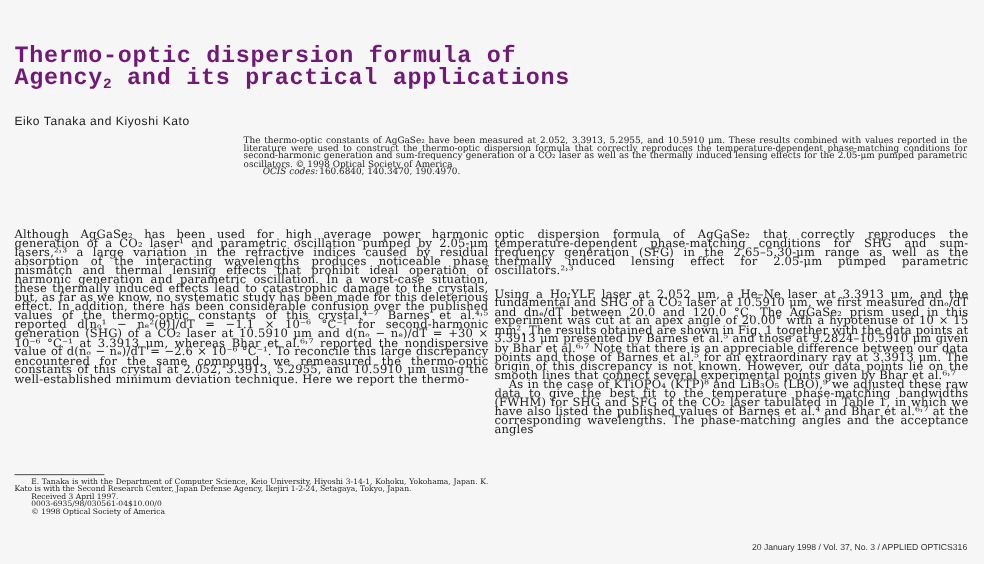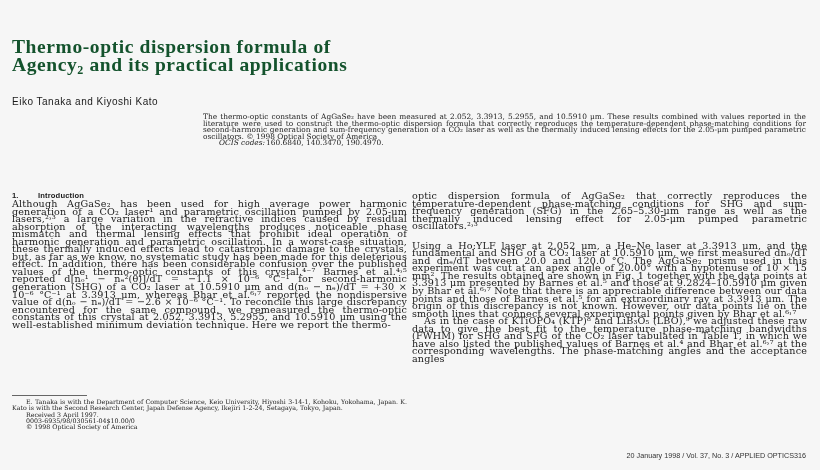--- a/index.html
+++ b/index.html
@@ -4,22 +4,22 @@
 <style>
   html, body { margin: 0; padding: 0; }
   body {
     width: 820px; height: 470px; overflow: hidden;
     background: #f6f6f6; color: #1a1a1a;
     font-family: "DejaVu Serif", serif;
     position: relative;
   }
   .title {
     position: absolute; left: 12px; top: 38px;
-    font-family: Liberation Serif, serif; font-weight: bold;
-    font-size: 19.5px; line-height: 18px; letter-spacing: 0.6px; color: #14532d;
+    font-family: Liberation Mono, monospace; font-weight: bold;
+    font-size: 19.5px; line-height: 18px; letter-spacing: 0.6px; color: #701a75;
     margin: 0;
   }
   .title sub { font-size: 12px; vertical-align: -3px; line-height: 0; }
   .authors {
     position: absolute; left: 12px; top: 96px;
     font-family: "Liberation Sans", sans-serif; font-size: 10px; letter-spacing: 0.5px;
   }
   .abstract {
     position: absolute; left: 203px; top: 114px; width: 603px;
     font-size: 7.4px; line-height: 6.6px; text-align: justify; color: #222;
@@ -68,23 +68,20 @@
 <div class="authors">Eiko Tanaka and Kiyoshi Kato</div>
 
 <div class="abstract">
   <span>The thermo-optic constants of AgGaSe₂ have been measured at 2.052, 3.3913, 5.2955, and 10.5910 μm. These results combined with values reported in the literature were used to construct the thermo-optic dispersion formula that correctly reproduces the temperature-dependent phase-matching conditions for second-harmonic generation and sum-frequency generation of a CO₂ laser as well as the thermally induced lensing effects for the 2.05-μm pumped parametric oscillators.  © 1998 Optical Society of America</span>
   <div class="ocis">
     <i>OCIS codes:</i><span>160.6840, 140.3470, 190.4970.</span>
   </div>
 </div>
 
 <div class="col left">
-  <h2 class="sec-head">
-    <span class="num">1.</span><span>Introduction</span>
-  </h2>
   <p class="para">Although AgGaSe₂ has been used for high average power harmonic generation of a CO₂ laser¹ and parametric oscillation pumped by 2.05-μm lasers,²˒³ a large variation in the refractive indices caused by residual absorption of the interacting wavelengths produces noticeable phase mismatch and thermal lensing effects that prohibit ideal operation of harmonic generation and parametric oscillation. In a worst-case situation, these thermally induced effects lead to catastrophic damage to the crystals, but, as far as we know, no systematic study has been made for this deleterious effect. In addition, there has been considerable confusion over the published values of the thermo-optic constants of this crystal.⁴⁻⁷ Barnes et al.⁴˒⁵ reported d[nₒ¹ − nₑ²(θ)]/dT = −1.1 × 10⁻⁶ °C⁻¹ for second-harmonic generation (SHG) of a CO₂ laser at 10.5910 μm and d(nₒ − nₑ)/dT = +30 × 10⁻⁶ °C⁻¹ at 3.3913 μm, whereas Bhar et al.⁶˒⁷ reported the nondispersive value of d(nₒ − nₑ)/dT = −2.6 × 10⁻⁶ °C⁻¹. To reconcile this large discrepancy encountered for the same compound, we remeasured the thermo-optic constants of this crystal at 2.052, 3.3913, 5.2955, and 10.5910 μm using the well-established minimum deviation technique. Here we report the thermo-</p>
 </div>
 
 <div class="footnote-rule"></div>
 <div class="footnotes">
   <p class="ind">E. Tanaka is with the Department of Computer Science, Keio University, Hiyoshi 3-14-1, Kohoku, Yokohama, Japan. K. Kato is with the Second Research Center, Japan Defense Agency, Ikejiri 1-2-24, Setagaya, Tokyo, Japan.</p>
   <p class="ind">Received 3 April 1997.</p>
   <p class="ind">0003-6935/98/030561-04$10.00/0</p>
   <p class="ind">© 1998 Optical Society of America</p>
 </div>

